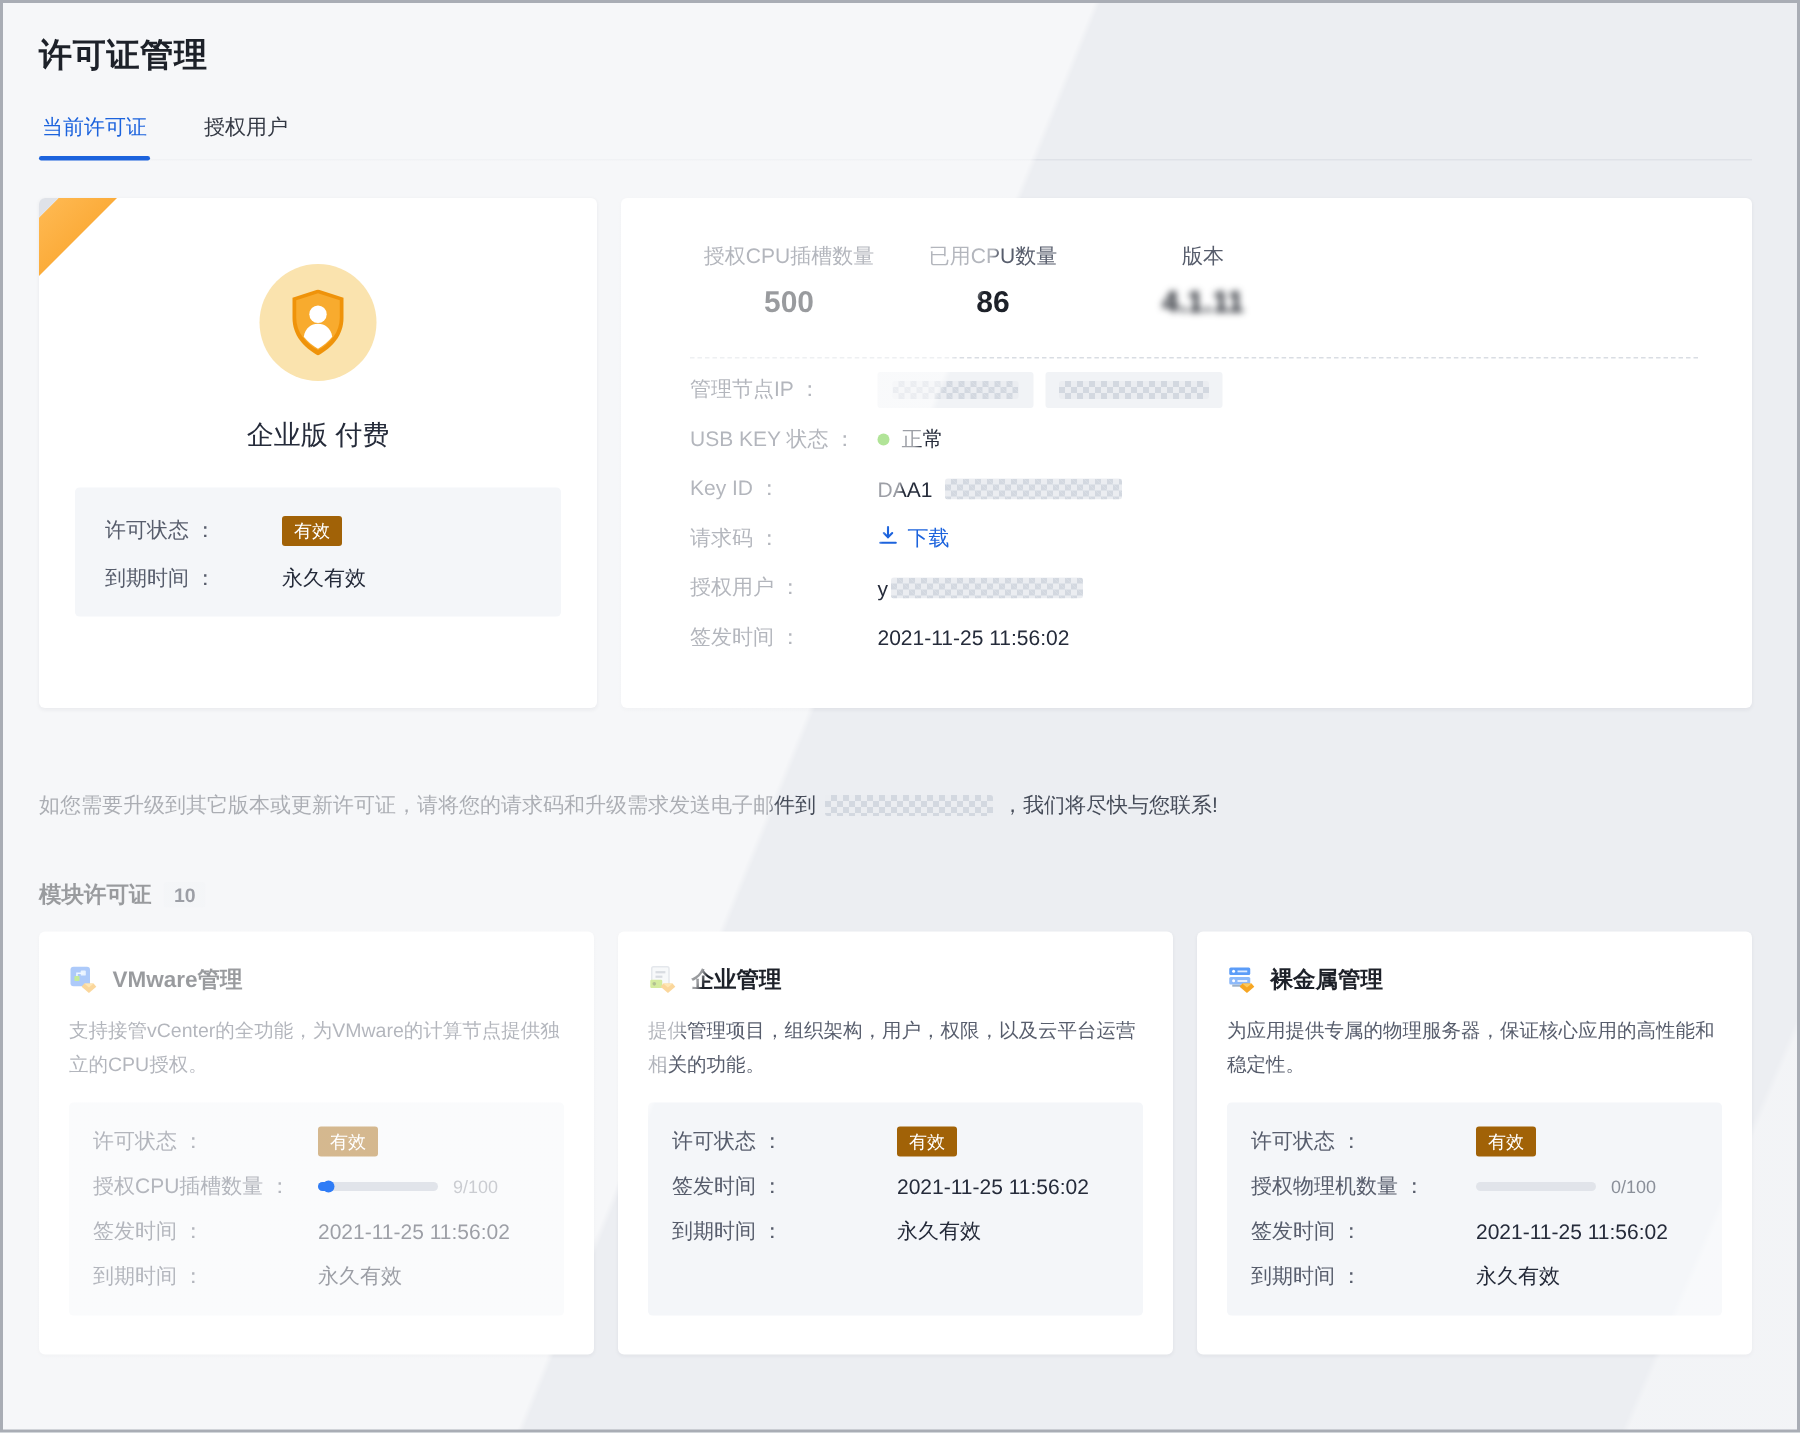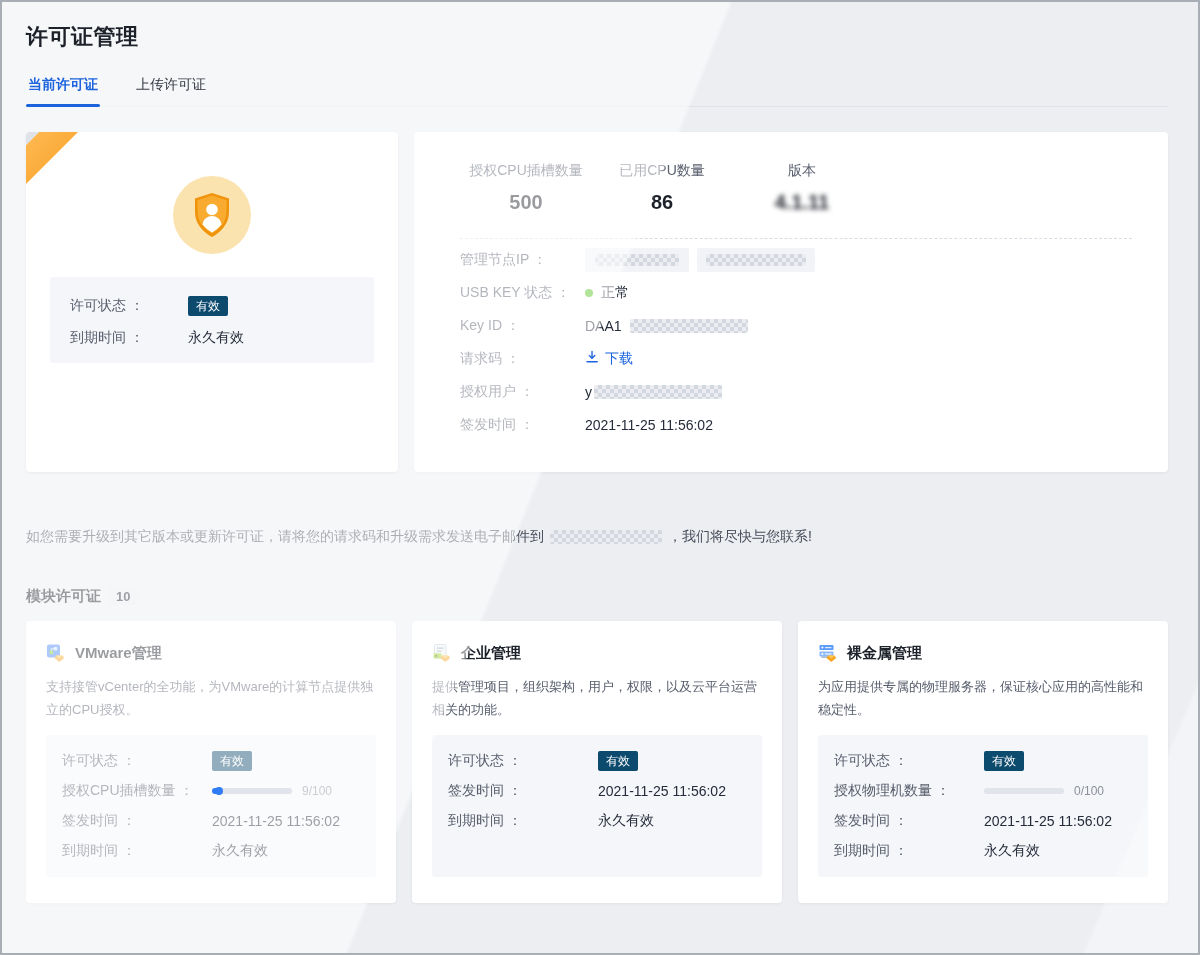--- a/index.html
+++ b/index.html
@@ -30,21 +30,21 @@
   .header-actions { position:absolute; top:16px; right:0; display:flex; gap:10px; }
   .btn { display:inline-flex; align-items:center; justify-content:center; gap:7px;
          height:32px; border:none; border-radius:3px; background:#1c63dd; color:#fff;
          font-size:14px; cursor:pointer; font-family:inherit; }
   .btn-icon-only { width:38px; }
   .btn-upload { padding:0 15px; }
 
   
   .tabbar { display:flex; gap:34px; margin:24px 30px 0 24px; border-bottom:1px solid #dfe2e8; }
   .tab { position:relative; padding:0 2px 12px; font-size:14px; color:#333843; cursor:pointer; }
-  .tab.active { color:#1c63dd; font-weight:700; }
+  .tab.active { color:#1c63dd; font-weight:400; }
   .tab.active::after { content:""; position:absolute; left:0; right:0; bottom:-1px; height:3px; background:#1c63dd; border-radius:2px; }
 
   
   .main-row { display:flex; gap:16px; margin:25px 30px 0 24px; height:340px; }
   .card { background:#fff; border-radius:4px; box-shadow:0 1px 3px rgba(31,41,55,.06); }
 
   
   .license-card { position:relative; width:372px; overflow:hidden; }
   .ribbon { position:absolute; top:0; left:0; width:70px; height:70px; pointer-events:none;
             clip-path:polygon(13px 0, 52px 0, 0 52px, 0 13px);
@@ -52,21 +52,21 @@
   .ribbon-fold { position:absolute; top:0; left:0; width:13px; height:13px;
             clip-path:polygon(0 0,100% 0,0 100%); background:#dfe2e8; }
   .shield-wrap { width:78px; height:78px; margin:44px auto 0; border-radius:50%;
                  background:#fae3ae; display:flex; align-items:center; justify-content:center; }
   .edition { margin-top:24px; text-align:center; font-size:18px; color:#252b3a; }
   .info-panel { margin:23px 24px 0; background:#f4f6f9; border-radius:3px; padding:17px 20px 5px; }
   .info-row { display:flex; align-items:center; height:24px; margin-bottom:8px; font-size:14px; }
   .info-label { flex:0 0 118px; color:#575d6c; }
   .info-value { color:#252b3a; }
 
-  .badge-valid { display:inline-block; background:#0c4a6e; color:#fff; font-size:12px;
+  .badge-valid { display:inline-block; background:#a16207; color:#fff; font-size:12px;
                  line-height:20px; padding:0 8px; border-radius:2px; }
 
   
   .detail-panel { flex:1; padding:30px 36px 0 46px; }
   .stats-row { display:flex; }
   .stat { text-align:center; }
   .stat:nth-child(1){ width:132px; } .stat:nth-child(2){ width:140px; } .stat:nth-child(3){ width:140px; }
   .stat-label { font-size:14px; color:#575d6c; }
   .stat-value { margin-top:11px; font-size:20px; font-weight:700; color:#1d2129; }
   .masked-text { filter:blur(2.5px); }
@@ -116,36 +116,37 @@
 <div class="screen">
   <div class="bg-shape-a"></div>
   <div class="bg-shape-b"></div>
 
   <div class="header">
     <div class="page-title">许可证管理</div>
   </div>
 
   <div class="tabbar">
     <div class="tab active">当前许可证</div>
-    <div class="tab">上传许可证</div>
+    <div class="tab">授权用户</div>
   </div>
 
   <div class="main-row">
 
     <div class="card license-card">
       <div class="ribbon"></div>
       <div class="ribbon-fold"></div>
       <div class="shield-wrap">
         <svg width="40" height="44" viewBox="0 0 40 44">
           <path d="M20 0 37 5.5v13.5c0 11.5-7.5 19.8-17 25C10.5 38.8 3 30.5 3 19V5.5Z" fill="#ef930a"></path>
           <path d="M20 2.5 34.5 7.2v11.6c0 9.8-6.4 17-14.5 21.6C11.9 35.8 5.5 28.6 5.5 18.8V7.2Z" fill="#f8ab2e"></path>
           <circle cx="20" cy="16.5" r="5.8" fill="#fff"></circle>
           <path d="M10.5 31.5c1-5.8 4.9-8.6 9.5-8.6s8.5 2.8 9.5 8.6c-2.7 3.3-5.9 5.9-9.5 8-3.6-2.1-6.8-4.7-9.5-8Z" fill="#fff"></path>
         </svg>
       </div>
+      <div class="edition">企业版 付费</div>
       <div class="info-panel">
         <div class="info-row">
           <span class="info-label">许可状态 ：</span>
           <span class="badge-valid">有效</span>
         </div>
         <div class="info-row">
           <span class="info-label">到期时间 ：</span>
           <span class="info-value">永久有效</span>
         </div>
       </div>

